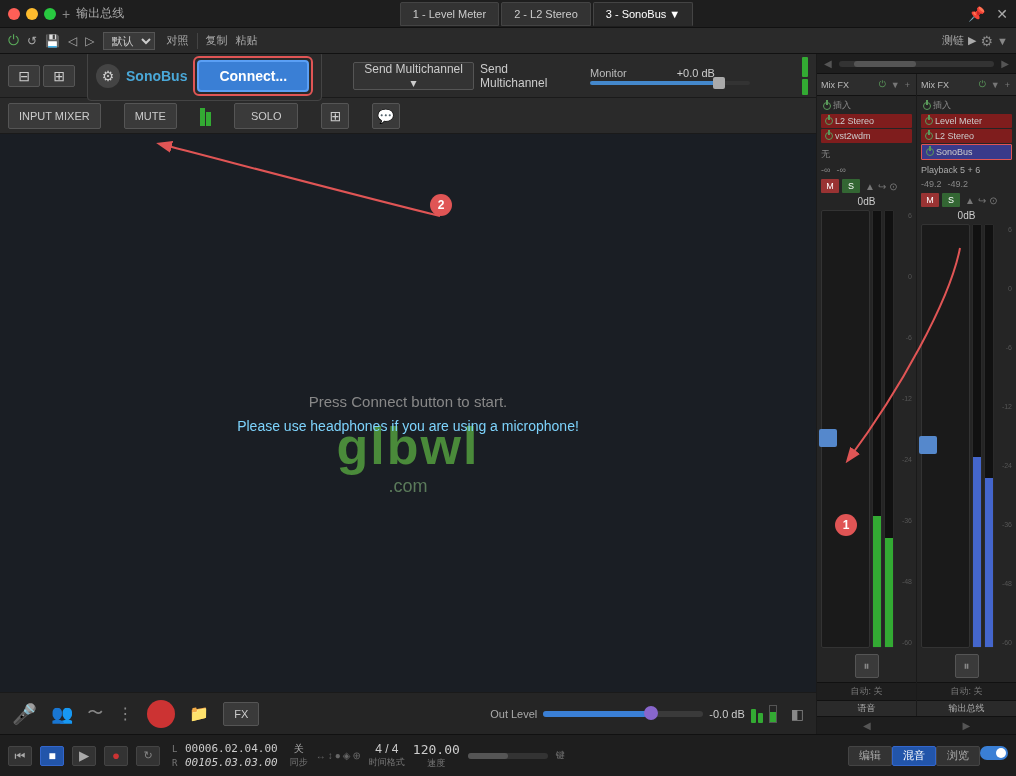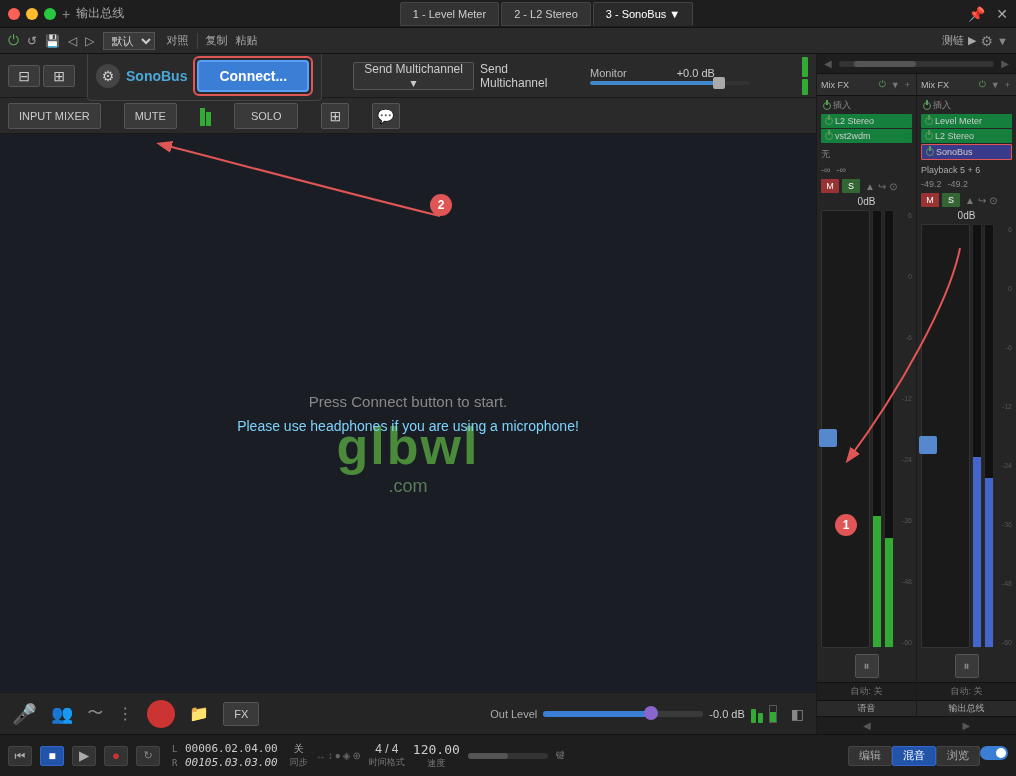--- a/index.html
+++ b/index.html
@@ -424,21 +424,21 @@
       top: -3px;
       left: 50%;
       transform: translateX(-50%);
       width: 2px; height: 5px;
       background: #5a9a5a;
     }
     .ch-fx-item {
       font-size: 9px;
       color: #ccc;
       padding: 2px 4px;
-      background: #15803d;
+      background: #7f1d1d;
       margin: 1px 2px;
       border-radius: 1px;
       display: flex;
       align-items: center;
       gap: 2px;
       cursor: pointer;
     }
 
     .ch-meter-row {
       display: flex;

